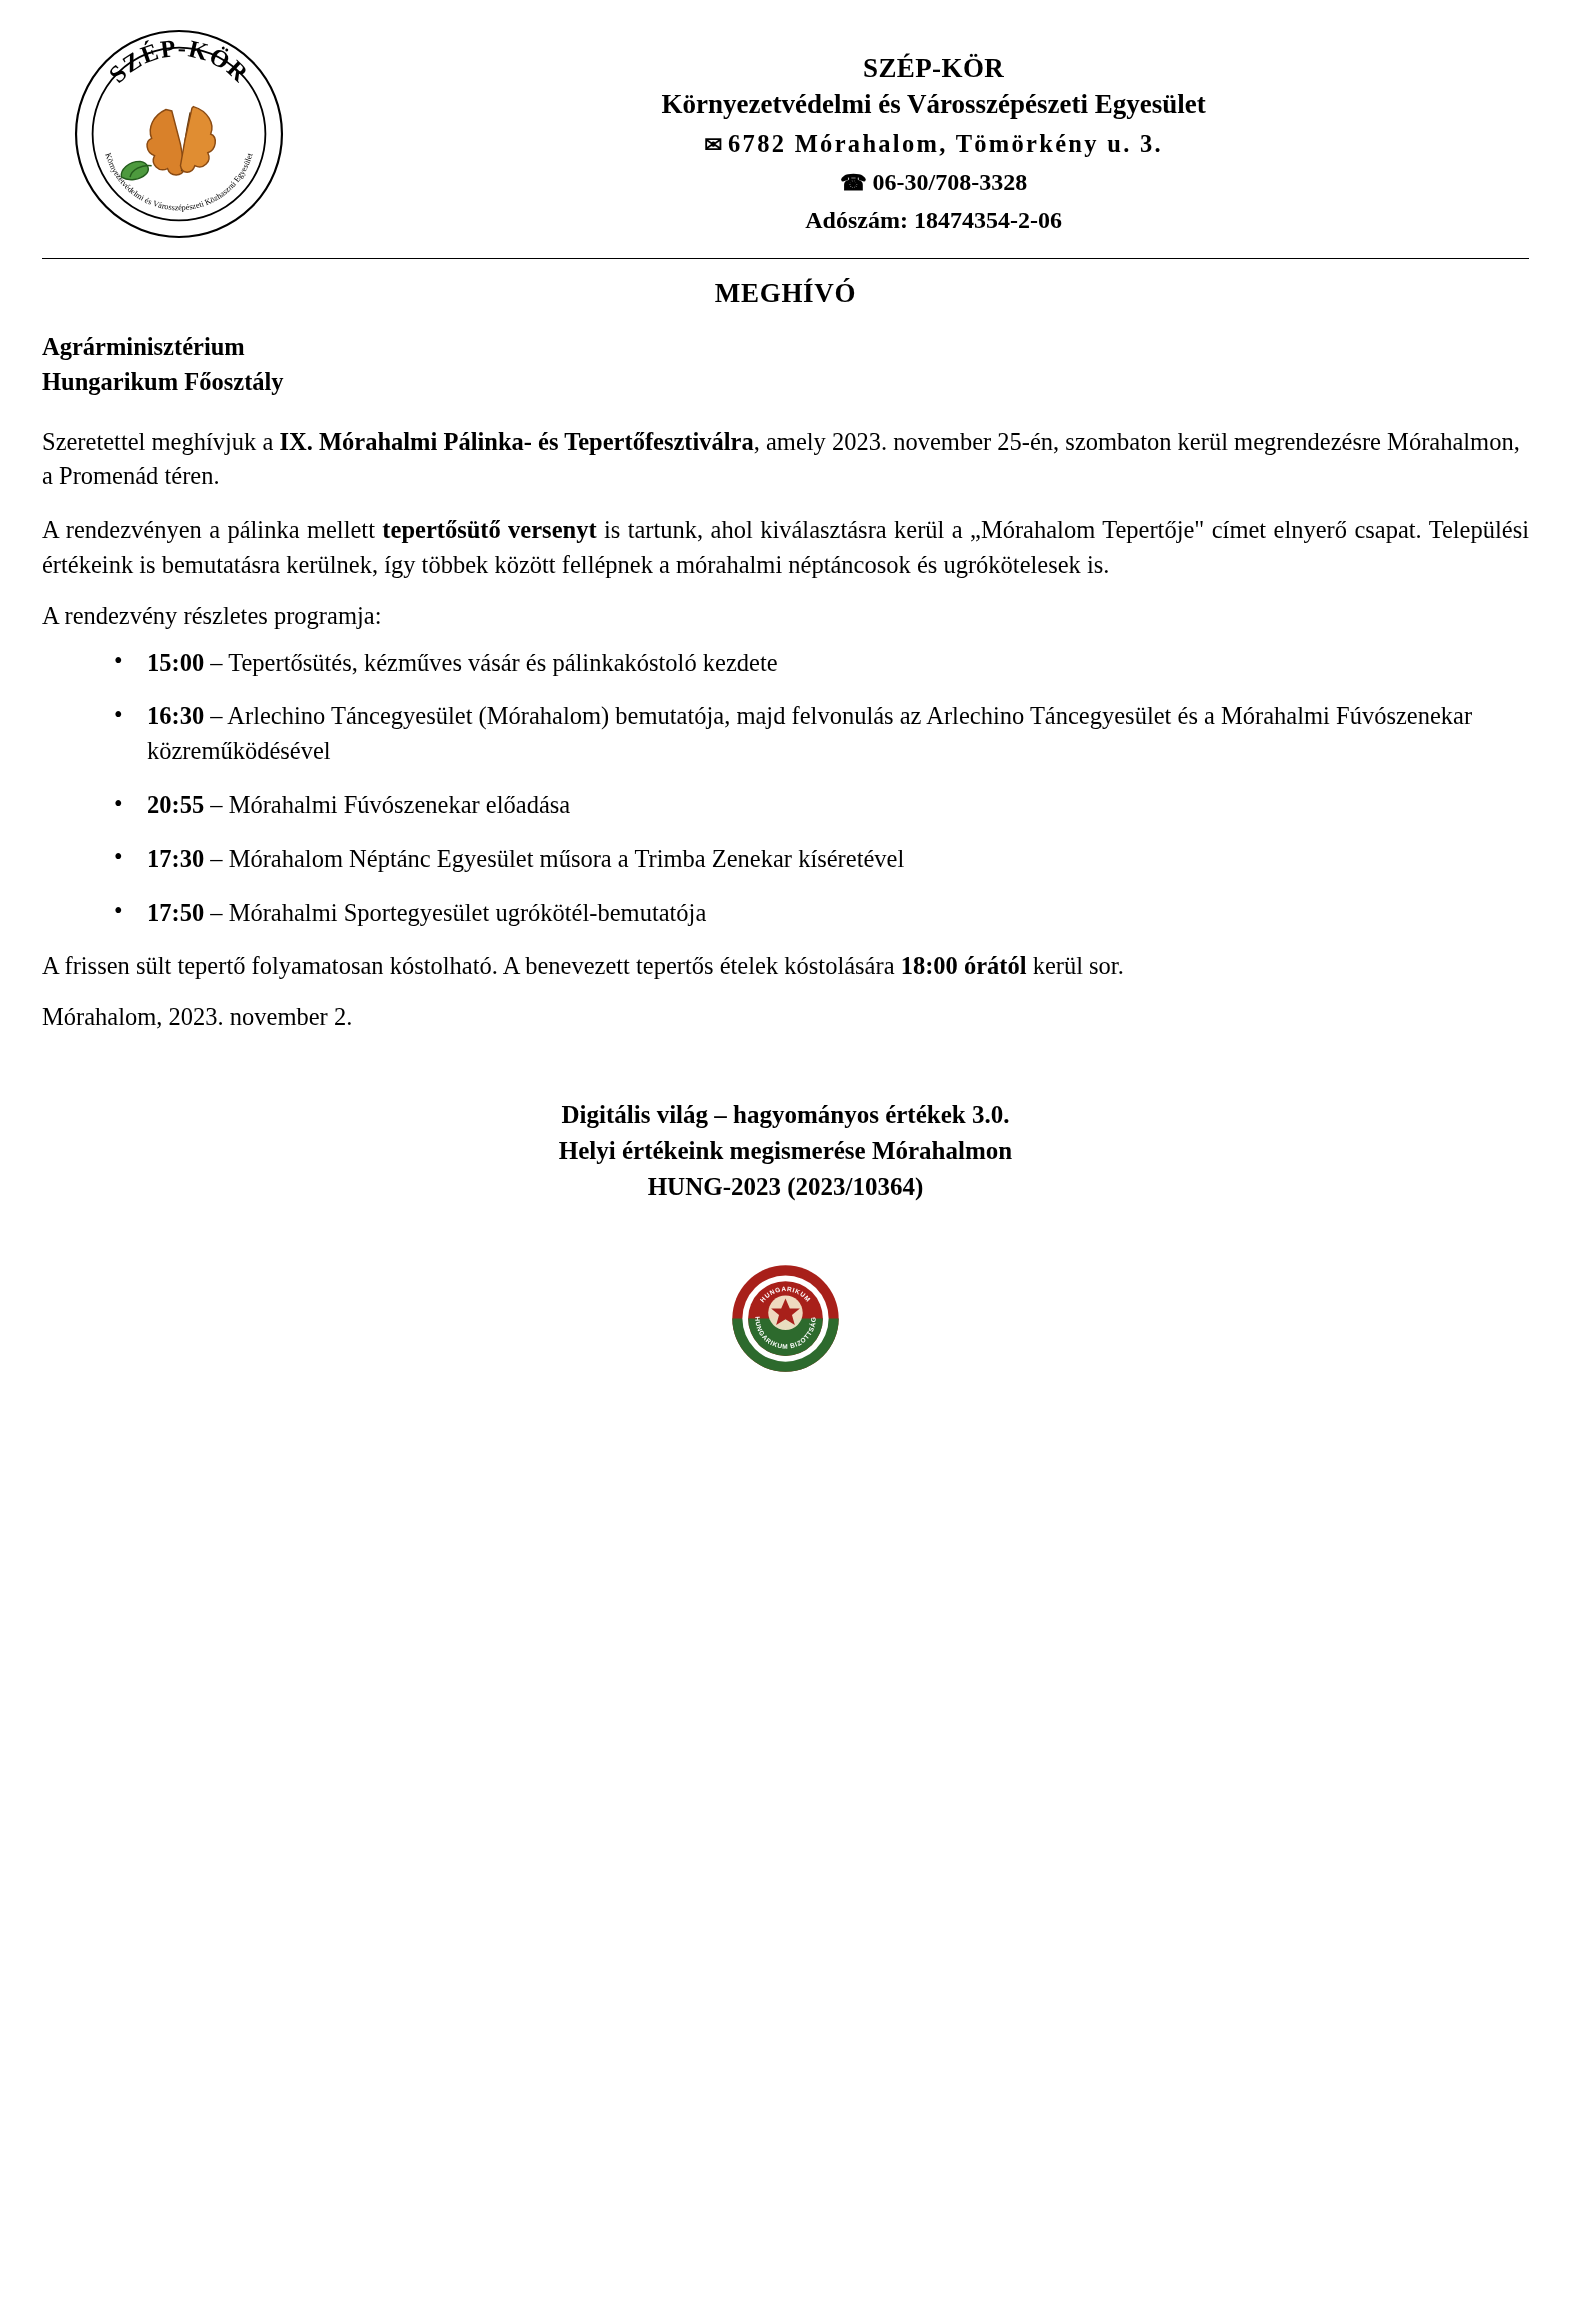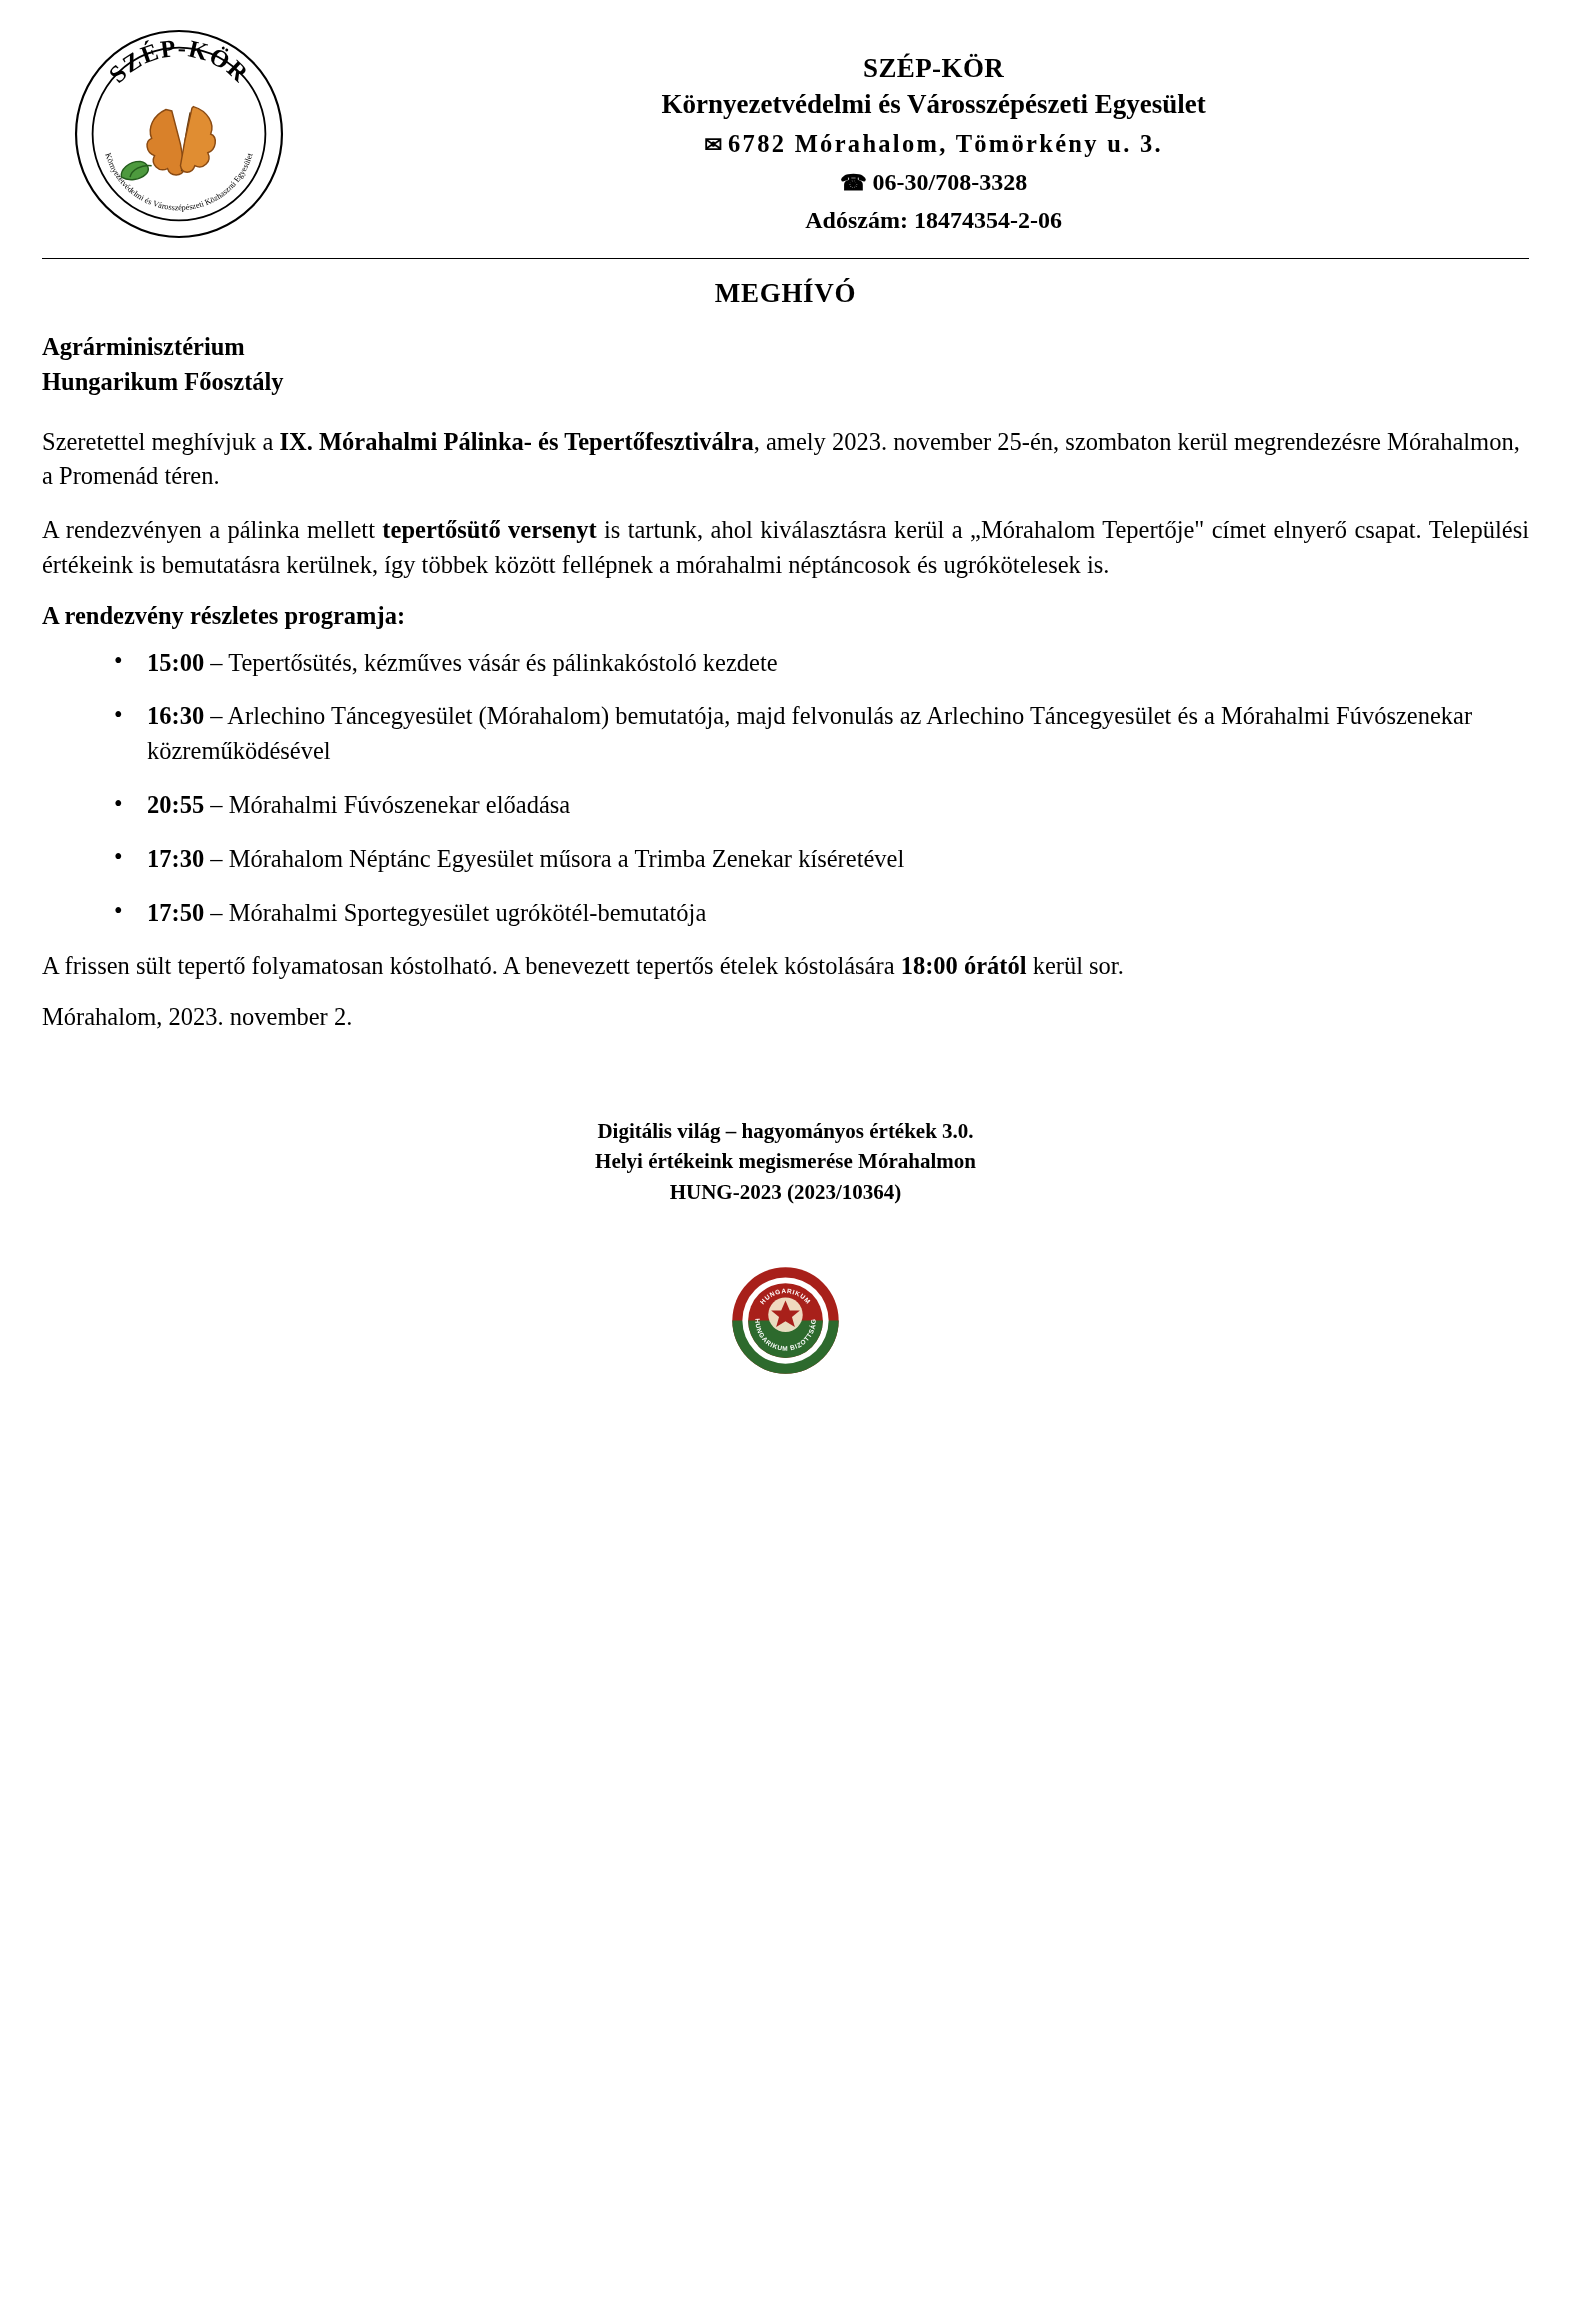--- a/index.html
+++ b/index.html
@@ -116,21 +116,21 @@
     font-size: 24.5px;
     line-height: 1.42;
     margin: 0 0 19px 0;
     text-align: justify;
   }
   p.body.nojust { text-align: left; }
   .b { font-weight: bold; }
 
   .prog-head {
     font-size: 24.5px;
-    font-weight: bold;
+    font-weight: normal;
     margin: 0 0 16px 0;
   }
 
   ul.program {
     list-style: none;
     margin: 0 0 17.3px 0;
     padding: 0;
   }
   ul.program li {
     position: relative;
@@ -154,24 +154,24 @@
 
   .signature {
     text-align: center;
     font-size: 24.5px;
     line-height: 1.42;
     margin-top: 48px;
   }
 
   .footer-block {
     text-align: center;
-    font-size: 21px;
+    font-size: 25px;
     font-weight: bold;
     line-height: 1.44;
-    margin-top: 85px;
+    margin-top: 66px;
   }
 
   .hung-logo-wrap {
     display: flex;
     justify-content: center;
     margin-top: 56px;
   }
 
   
   .tail { height: 29px; }

